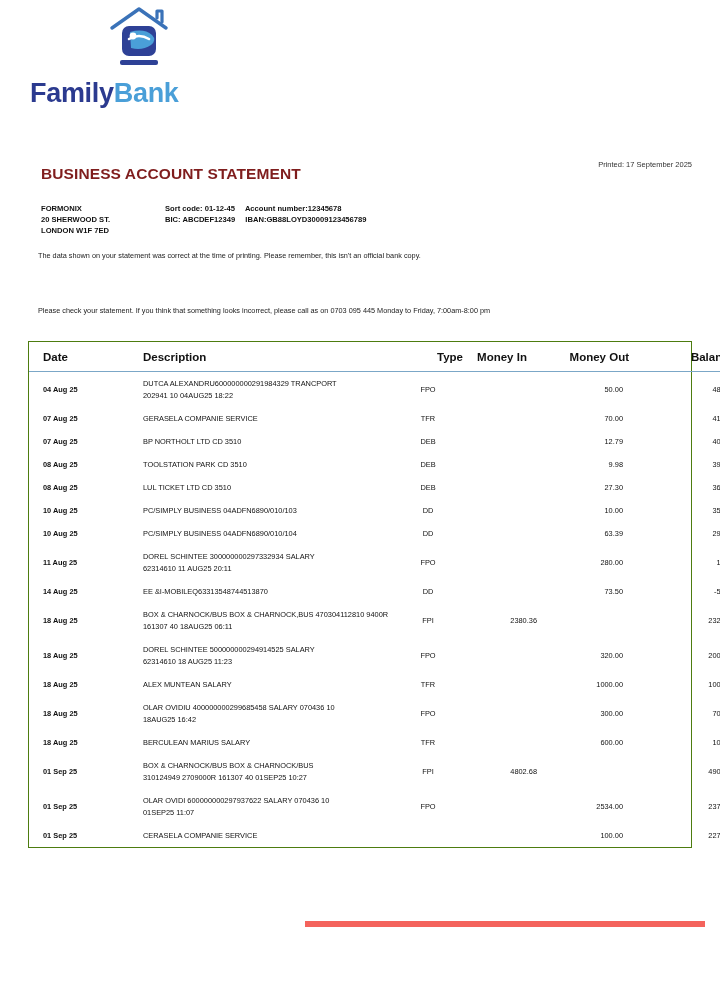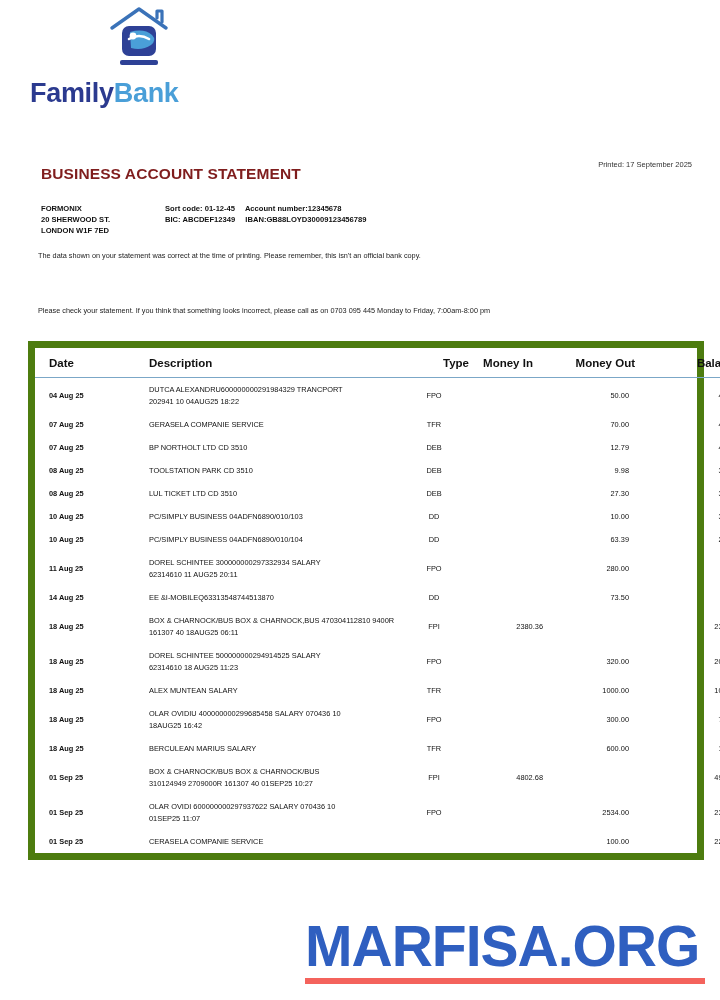--- a/index.html
+++ b/index.html
@@ -100,21 +100,21 @@
     font-size: 7.3px;
     color: #222;
   }
 
   
   #txn-table {
     position: absolute;
     left: 28px;
     top: 341px;
     width: 662px;
-    border: 7px solid #4d7c0f;
+    border: 1px solid #4d7c0f;
     border-collapse: collapse;
     background: #fff;
   }
   #txn-table table {
     width: 100%;
     border-collapse: collapse;
     table-layout: fixed;
   }
   #txn-table thead th {
     font-size: 11.5px;
@@ -369,15 +369,14 @@
           <td class="col-type"></td>
           <td class="col-in"></td>
           <td class="col-out">100.00</td>
           <td class="col-bal">2270.74</td>
         </tr>
       </tbody>
   </table>
 </div>
 
 <div id="watermark">
-  <div id="watermark-text">MARFISA.ORG</div>
   <div id="watermark-rule"></div>
 </div>
 
 </body></html>

